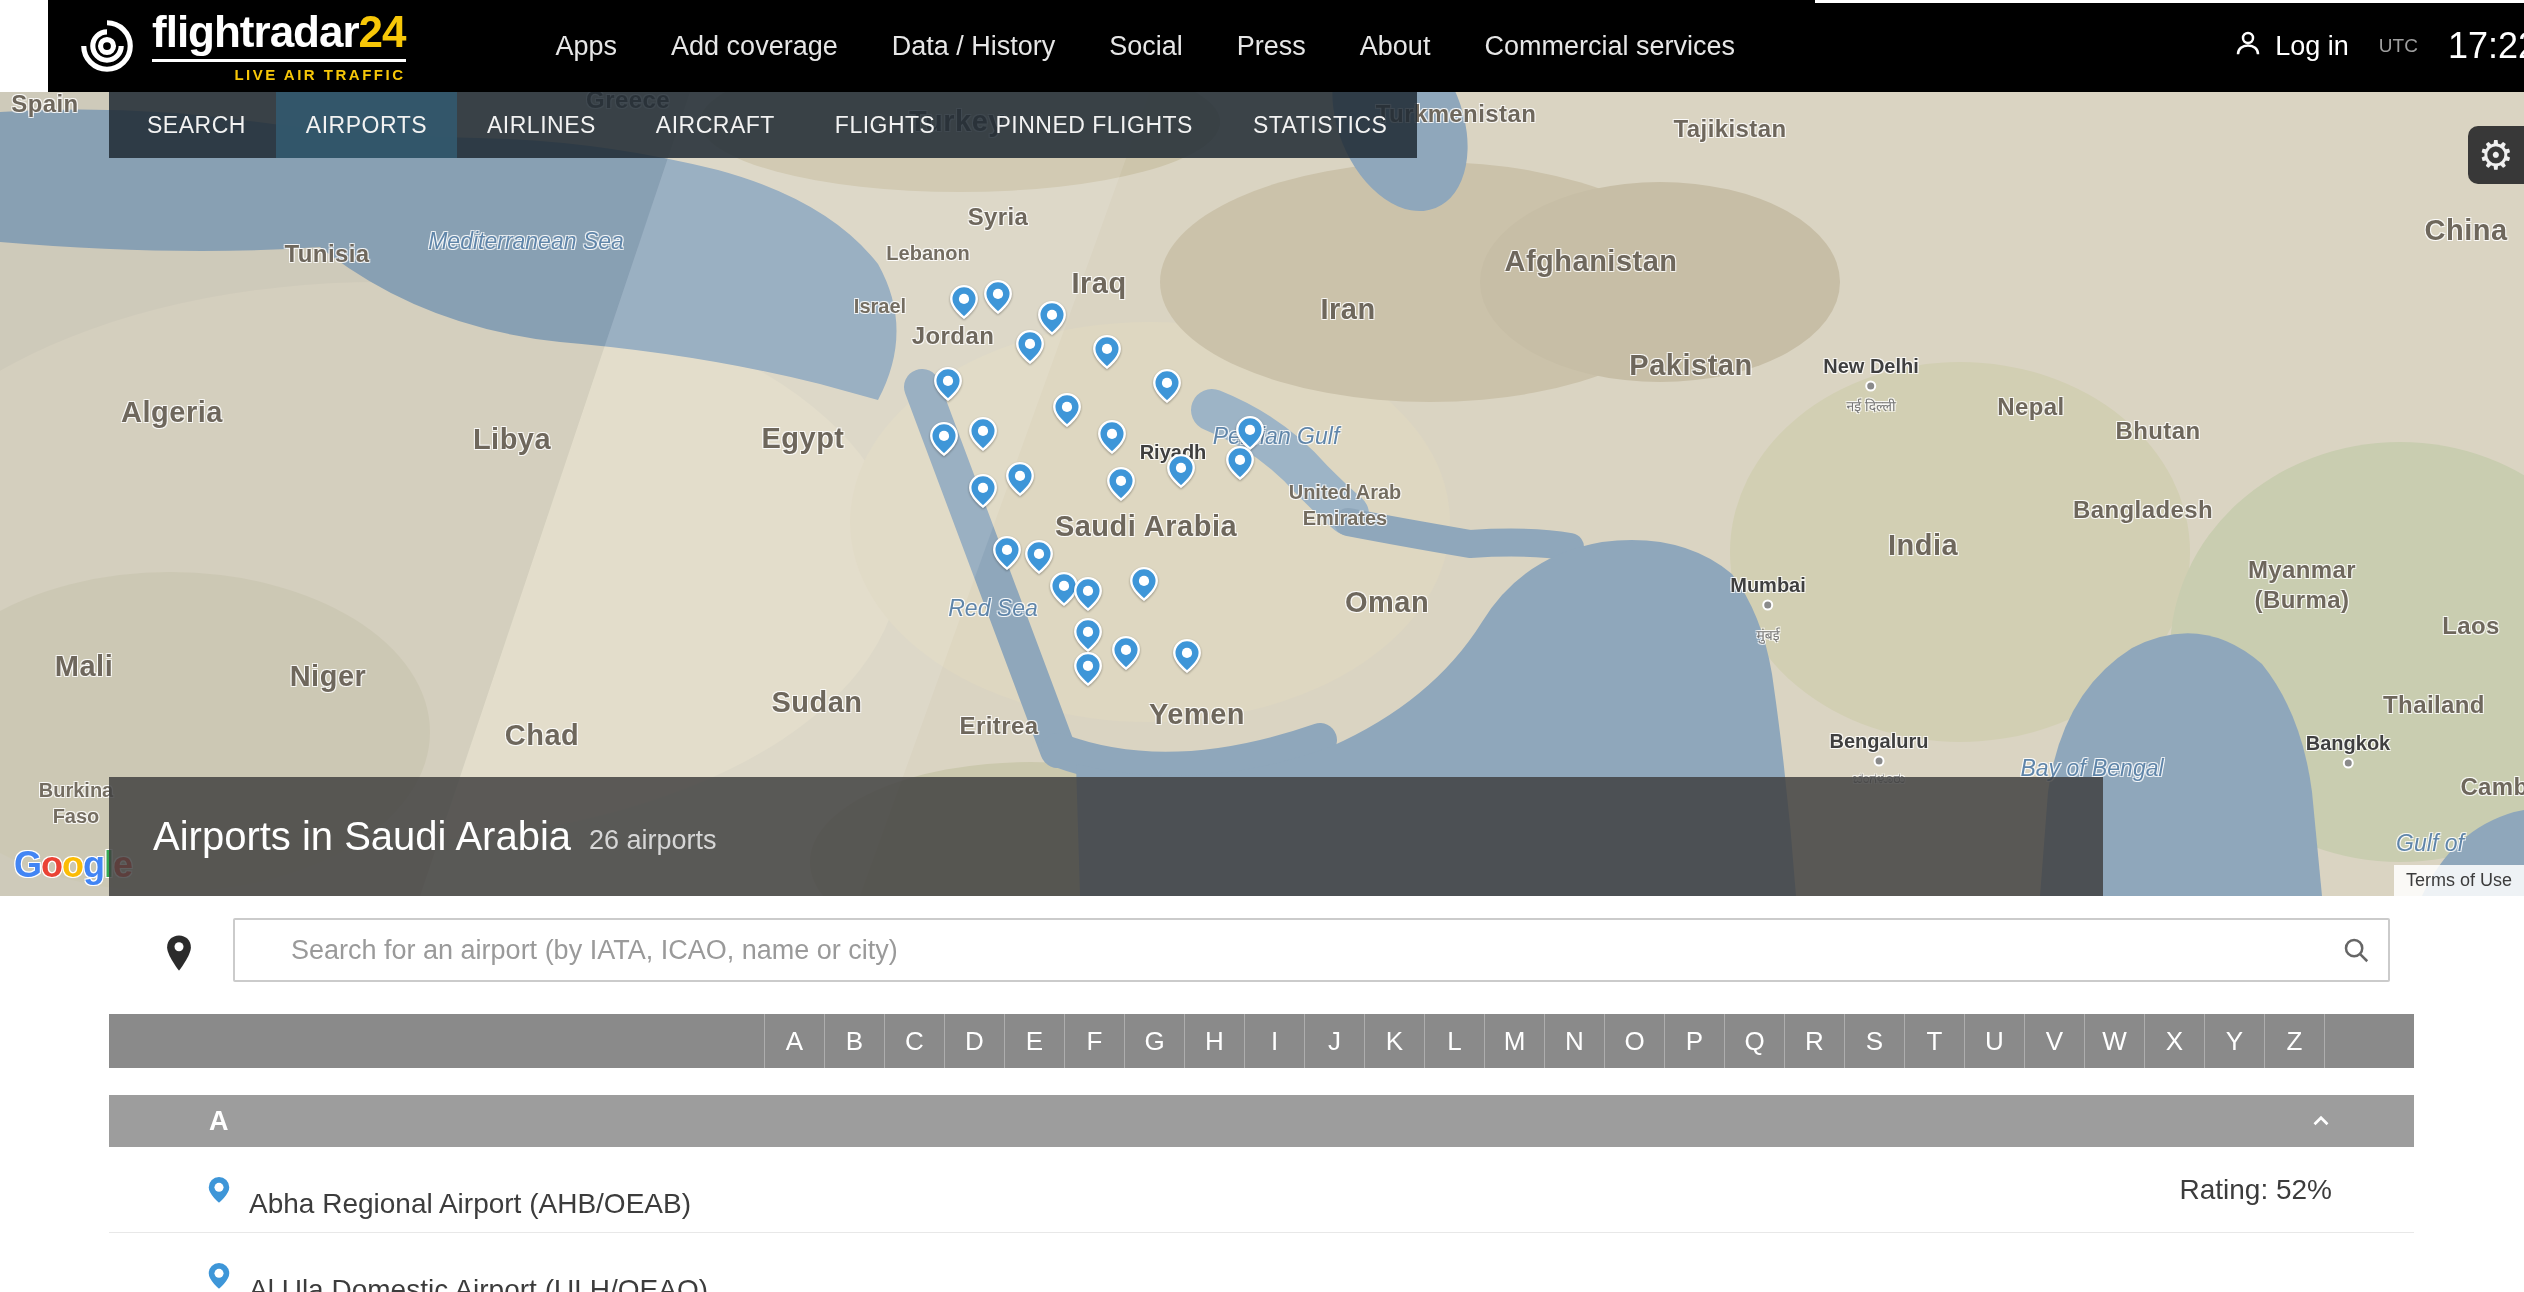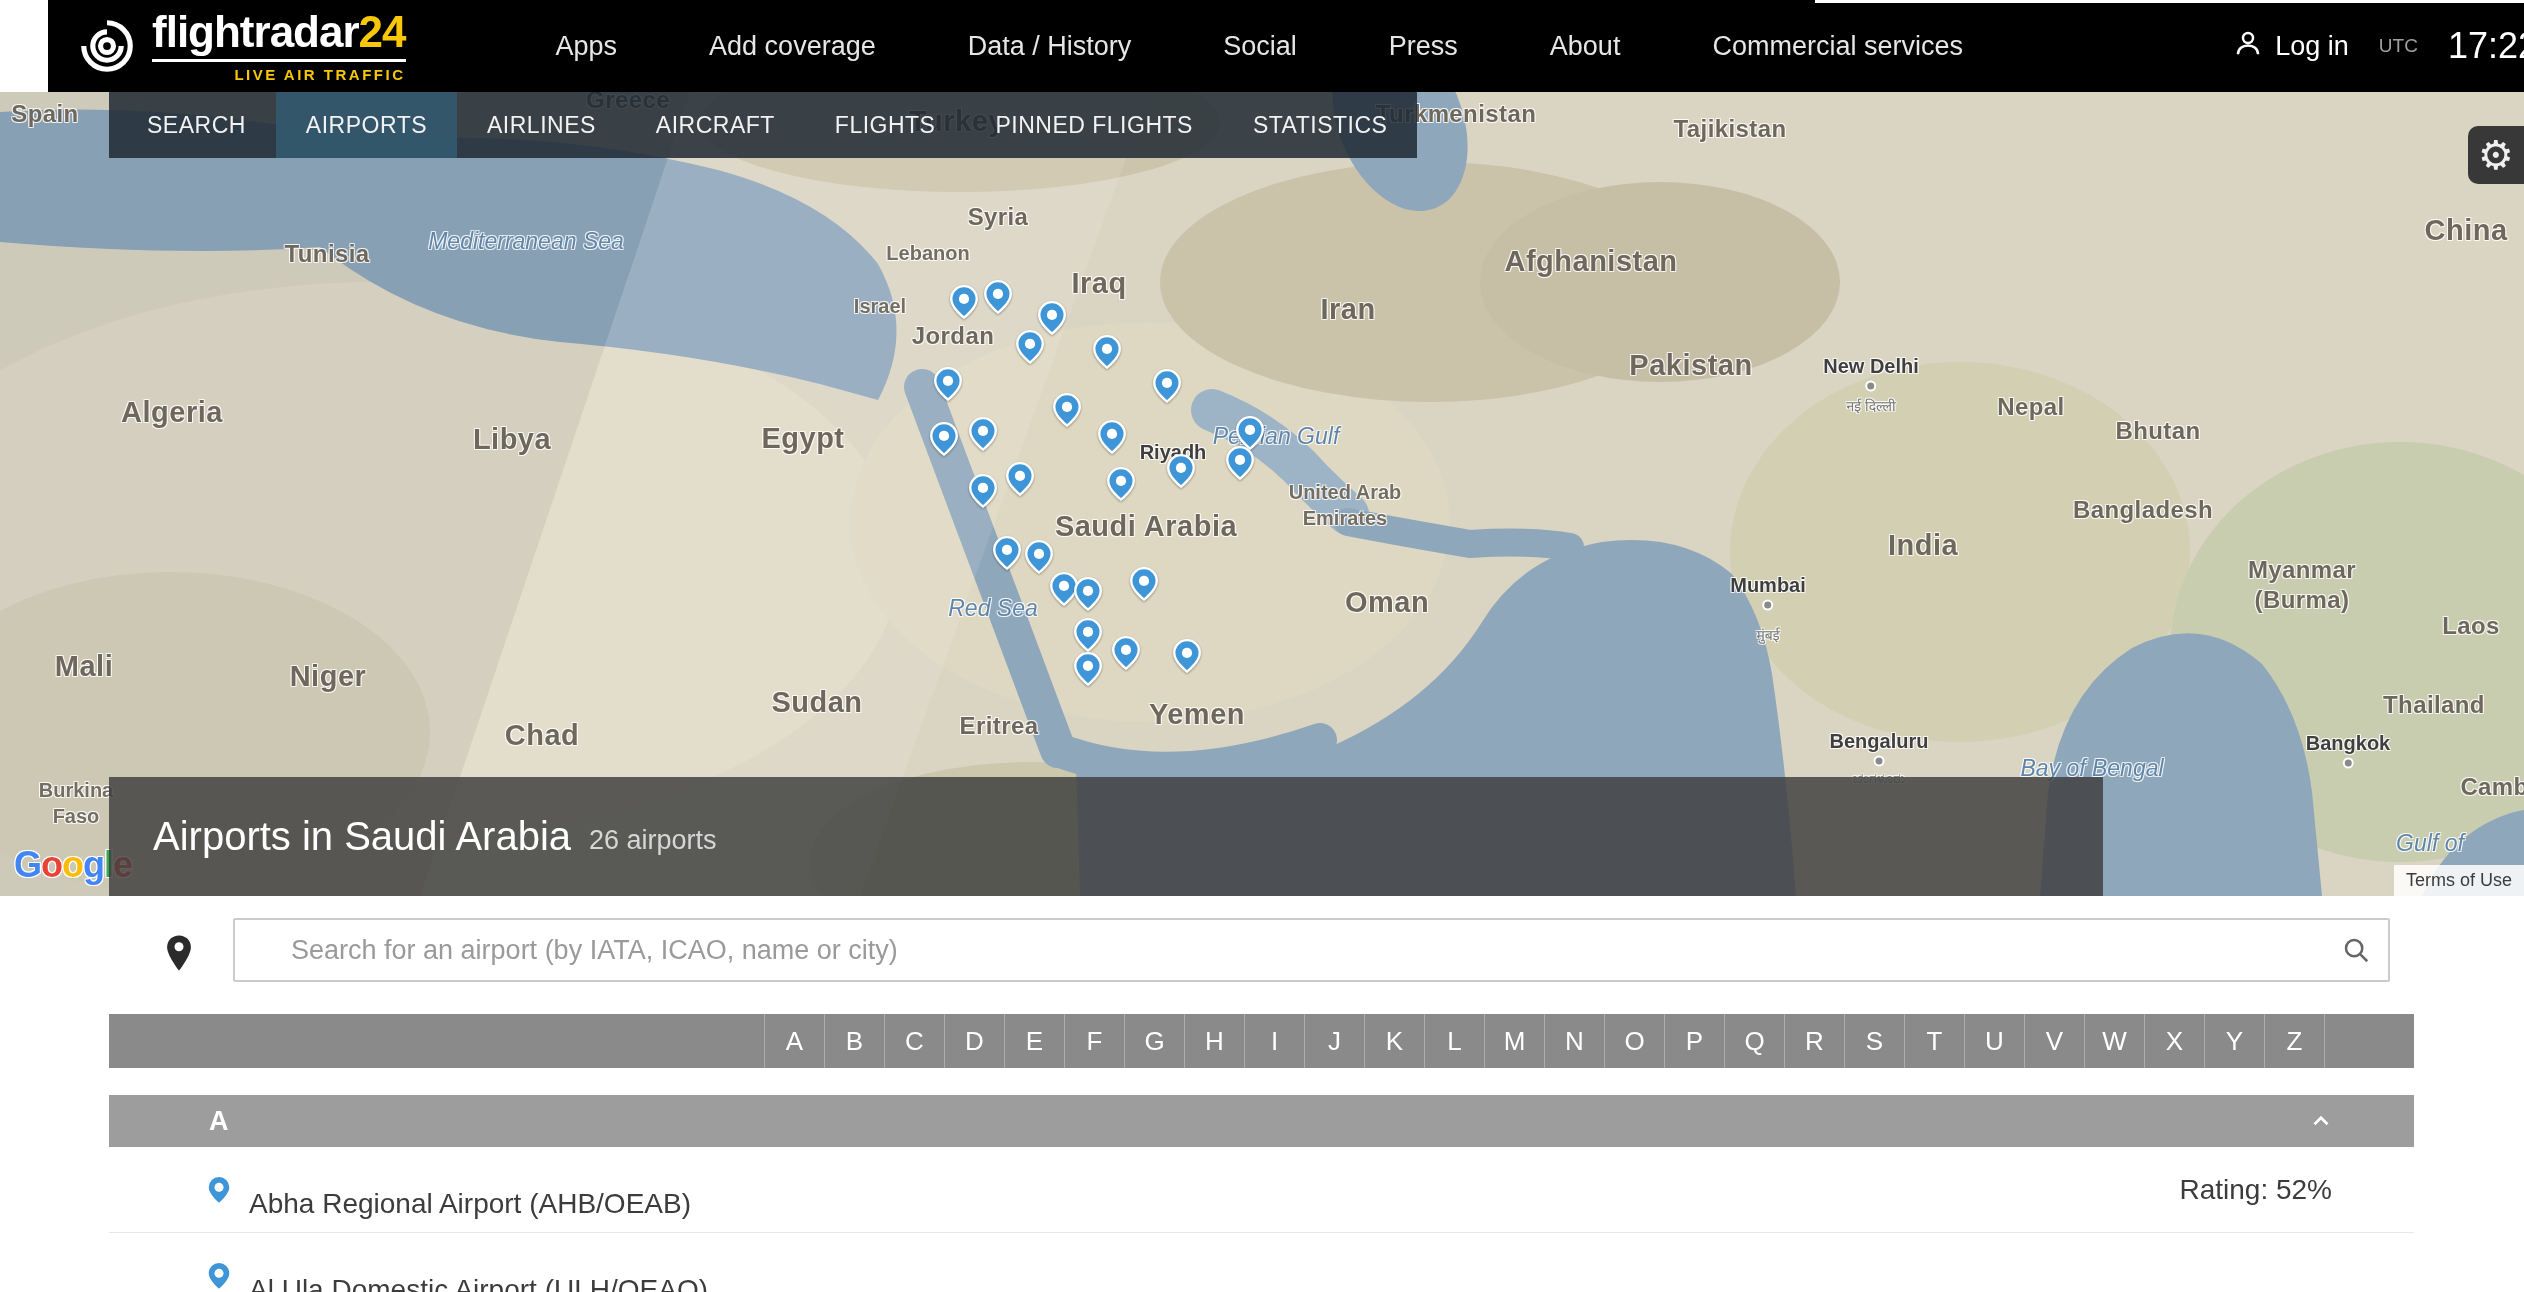--- a/index.html
+++ b/index.html
@@ -8,21 +8,21 @@
 
   
   .header{position:absolute; top:0; left:0; width:2524px; height:92px; background:#000; display:flex; align-items:center; padding:0 28px; box-sizing:border-box; z-index:50;margin-left:48px;}
   .top-line{position:absolute; top:0; left:1815px; right:0; height:3px; background:#fff; z-index:60;}
   .logo{display:flex; align-items:center; gap:14px; cursor:pointer;}
   .logo-icon svg{display:block;}
   .logo-textwrap{display:flex; flex-direction:column;}
   .logo-main{font-size:44px; font-weight:bold; color:#fff; letter-spacing:-1px; line-height:1; padding-bottom:5px; border-bottom:3px solid #fff;}
   .logo-24{color:#f7c708;}
   .logo-tagline{color:#f7c708; font-size:15px; letter-spacing:2.5px; text-align:right; margin-top:4px; font-weight:bold;}
-  .main-nav{display:flex; gap:92px; margin-left:150px; align-items:center;text-decoration:underline;}
+  .main-nav{display:flex; gap:54px; margin-left:150px; align-items:center;text-decoration:underline;}
   .nav-item{color:#e6e6e6; font-size:27px; cursor:pointer; white-space:nowrap;}
   .header-right{margin-left:auto; display:flex; align-items:center; gap:30px; padding-right:6px;}
   .login{display:flex; align-items:center; gap:12px; color:#fff; font-size:27px; cursor:pointer;}
   .utc{color:#9f9f9f; font-size:19px;}
   .clock{color:#fff; font-size:36px; font-weight:300;}
 
   
   .map-wrap{position:absolute; top:92px; left:0; width:2524px; height:804px; overflow:hidden; background:#dad4c2; z-index:1;}
   .map-bg{position:absolute; inset:0; width:100%; height:100%;}
   .map-layer{position:absolute; inset:0;}
@@ -147,21 +147,21 @@
       <path d="M 1058,658 Q 1170,700 1320,648" stroke="#8fa7bb" stroke-width="34" stroke-linecap="round" fill="none"></path>
       <path d="M 1212,318 Q 1272,342 1312,388 Q 1332,408 1348,422" stroke="#9db4c6" stroke-width="42" stroke-linecap="round" fill="none"></path>
       <path d="M 1348,430 Q 1400,440 1470,452 Q 1530,448 1570,455" stroke="#8fa7bb" stroke-width="28" stroke-linecap="round" fill="none"></path>
       <path d="M 1080,804 L 1076,672 Q 1200,702 1330,655 Q 1432,610 1482,530 Q 1522,464 1602,450 Q 1682,440 1732,482 Q 1762,522 1772,582 Q 1788,692 1796,804 Z" fill="#8fa7bb"></path>
       <path d="M 2040,804 L 2048,700 Q 2062,600 2132,556 Q 2202,520 2262,572 Q 2302,622 2312,700 L 2322,804 Z" fill="#8fa7bb"></path>
       <path d="M 2422,804 Q 2452,738 2514,720 L 2524,718 L 2524,804 Z" fill="#8fa7bb"></path>
       <polygon points="0,0 690,0 420,804 0,804" fill="#3c4a52" opacity="0.07"></polygon>
       <polygon points="690,0 1150,0 860,804 420,804" fill="#ffffff" opacity="0.10"></polygon>
     </svg>
     <div class="map-layer">
-        <div class="map-label c" style="left: 45px; top: 22px;">Spain</div>
+        <div class="map-label c" style="left: 45px; top: 12px;">Spain</div>
         <div class="map-label c" style="left: 628px; top: 8px;">Greece</div>
         <div class="map-label clg" style="left: 957px; top: 29px;">Turkey</div>
         <div class="map-label c" style="left: 1456px; top: 22px;">Turkmenistan</div>
         <div class="map-label c" style="left: 1730px; top: 37px;">Tajikistan</div>
         <div class="map-label w" style="left: 526px; top: 149px;">Mediterranean Sea</div>
         <div class="map-label c" style="left: 327px; top: 162px;">Tunisia</div>
         <div class="map-label c" style="left: 998px; top: 125px;">Syria</div>
         <div class="map-label csm" style="left: 928px; top: 161px;">Lebanon</div>
         <div class="map-label csm" style="left: 880px; top: 214px;">Israel</div>
         <div class="map-label c" style="left: 953px; top: 244px;">Jordan</div>

